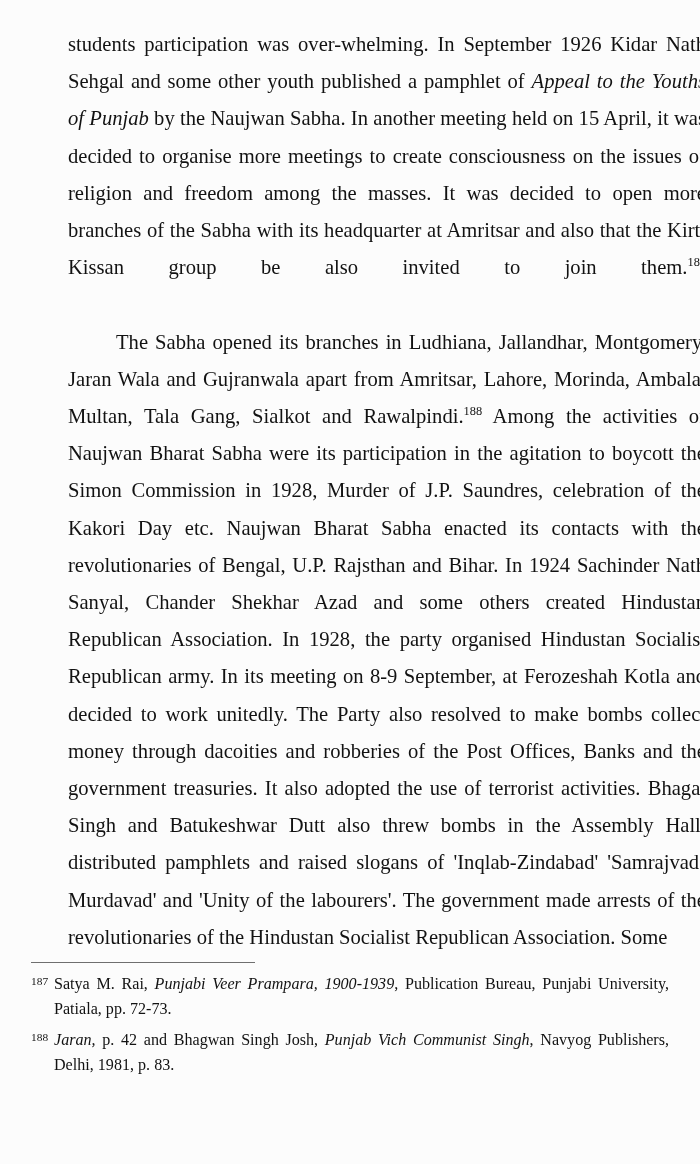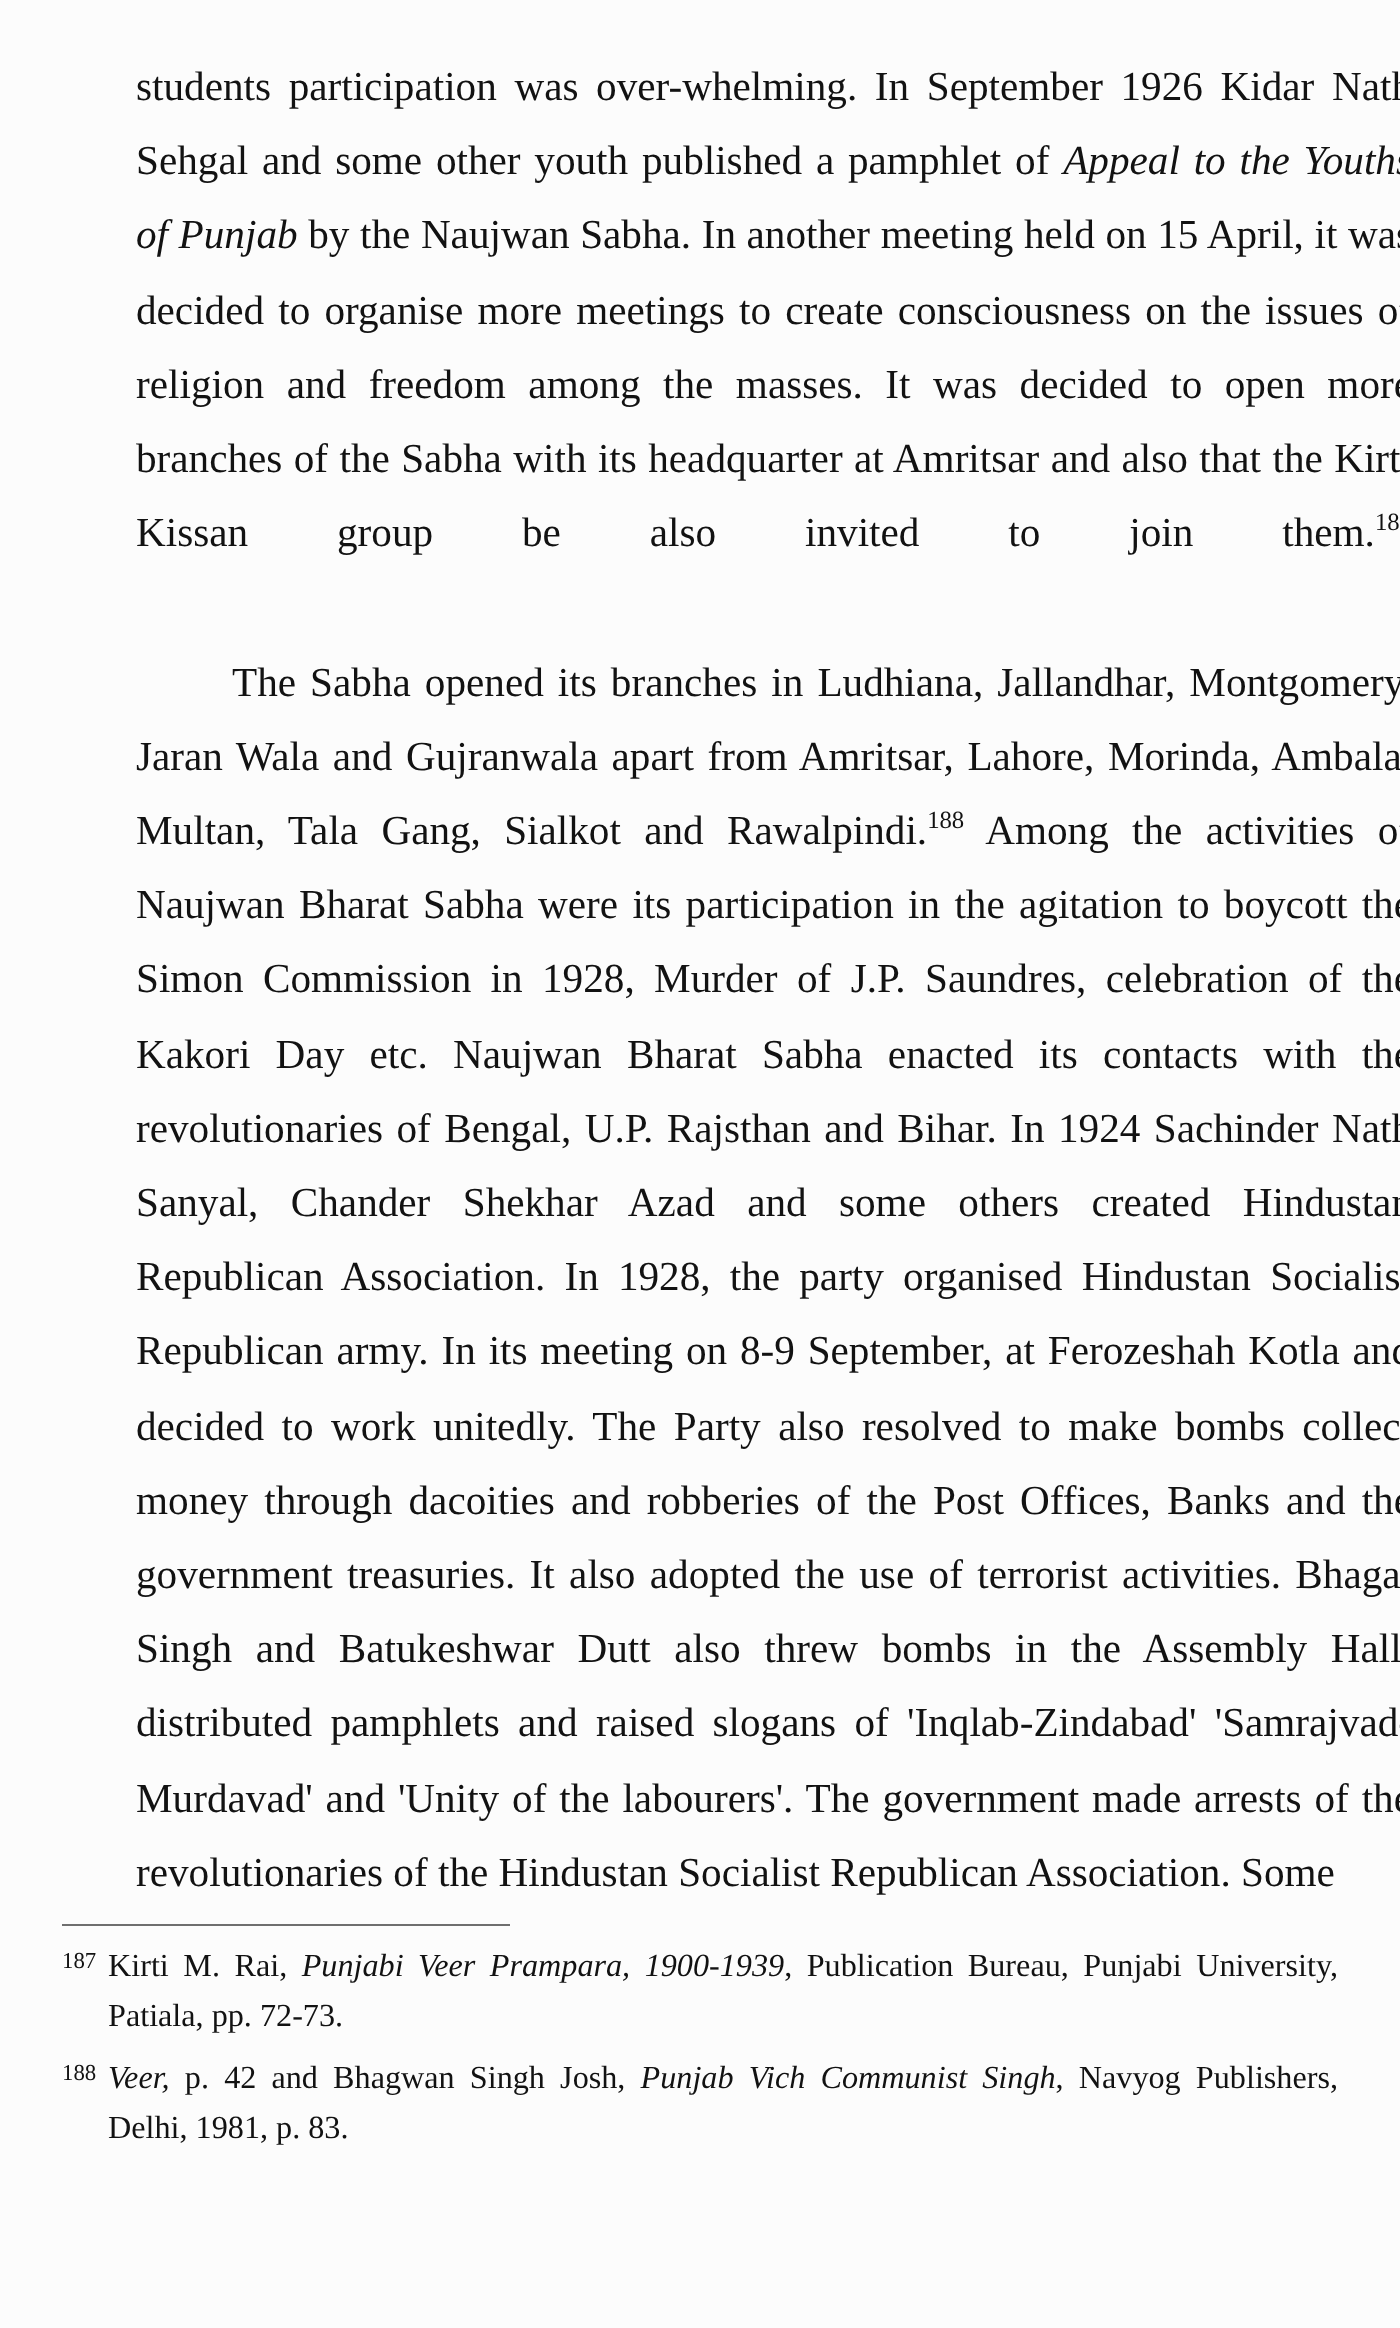--- a/index.html
+++ b/index.html
@@ -118,22 +118,22 @@
   <div class="text-column">
     <p class="para continued"><span>students participation was over-whelming.  In September 1926 Kidar Nath Sehgal and some other youth published a pamphlet of </span><em>Appeal to the Youths of Punjab</em><span> by the Naujwan Sabha.  In another meeting held on 15 April, it was decided to organise more meetings to create consciousness on the issues of religion and freedom among the masses.  It was decided to open more branches of the Sabha with its headquarter at Amritsar and also that the Kirti Kissan group be also invited to join them.</span><sup class="fnref">187</sup></p>
     <p class="para indented no-stretch"><span>The Sabha opened its branches in Ludhiana, Jallandhar, Montgomery, Jaran Wala and Gujranwala apart from Amritsar, Lahore, Morinda, Ambala, Multan, Tala Gang, Sialkot and Rawalpindi.</span><sup class="fnref">188</sup><span> Among the activities of Naujwan Bharat Sabha were its participation in the agitation to boycott the Simon Commission in 1928, Murder of J.P. Saundres, celebration of the Kakori Day etc.  Naujwan Bharat Sabha enacted its contacts with the revolutionaries of Bengal, U.P. Rajsthan and Bihar.  In 1924 Sachinder Nath Sanyal, Chander Shekhar Azad and some others created Hindustan Republican Association. In 1928, the party organised Hindustan Socialist Republican army.  In its meeting on 8-9 September, at Ferozeshah Kotla and decided to work unitedly.  The Party also resolved to make bombs collect money through dacoities and robberies of the Post Offices, Banks and the government treasuries.  It also adopted the use of terrorist activities.   Bhagat Singh and Batukeshwar Dutt also threw bombs in the Assembly Hall, distributed pamphlets and raised slogans of 'Inqlab-Zindabad' 'Samrajvad-Murdavad' and 'Unity of the labourers'.   The government made arrests of the revolutionaries of the Hindustan Socialist Republican Association.  Some</span></p>
   </div>
 
   <div class="footnote-area">
     <hr class="fn-rule" style="border-top-color: rgb(111, 111, 111);">
     <div class="footnotes-list">
         <div class="footnote">
           <span class="fn-marker">187</span>
-          <span class="fn-body no-stretch"><span>Kirti M. Rai, </span><em>Punjabi Veer Prampara, 1900-1939</em><span>, Publication Bureau, Punjabi University, Patiala, pp. 72-73.</span></span>
+          <span class="fn-body no-stretch"><span>Satya M. Rai, </span><em>Punjabi Veer Prampara, 1900-1939</em><span>, Publication Bureau, Punjabi University, Patiala, pp. 72-73.</span></span>
         </div>
         <div class="footnote">
           <span class="fn-marker">188</span>
-          <span class="fn-body no-stretch"><em>Veer,</em><span> p. 42 and Bhagwan Singh Josh, </span><em>Punjab Vich Communist Singh</em><span>, Navyog Publishers, Delhi, 1981, p. 83.</span></span>
+          <span class="fn-body no-stretch"><em>Jaran,</em><span> p. 42 and Bhagwan Singh Josh, </span><em>Punjab Vich Communist Singh</em><span>, Navyog Publishers, Delhi, 1981, p. 83.</span></span>
         </div>
       </div>
   </div>
 
 </div>
 
 </body></html>

